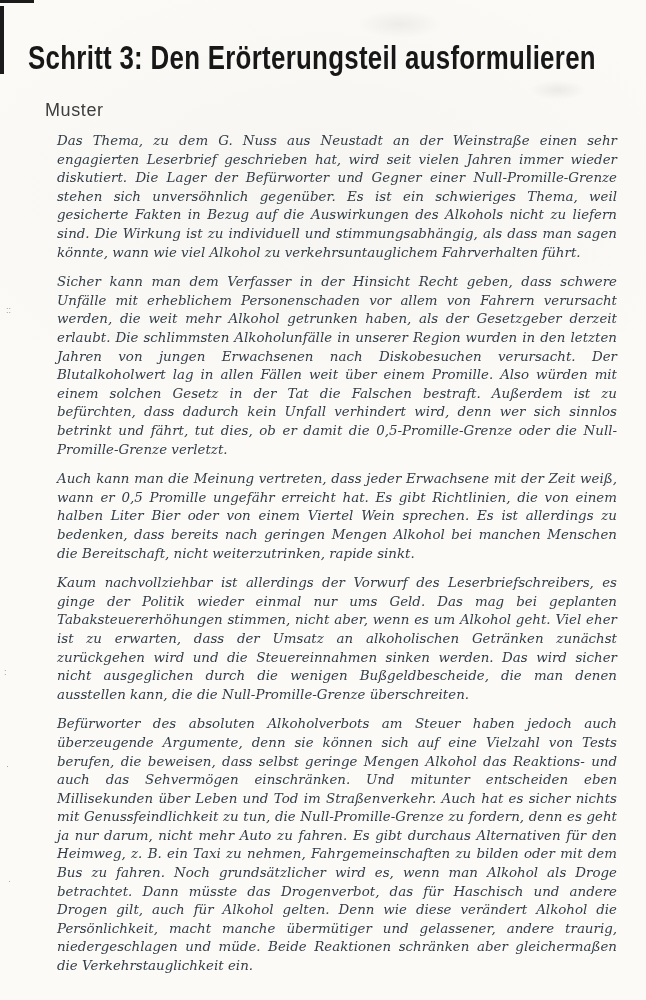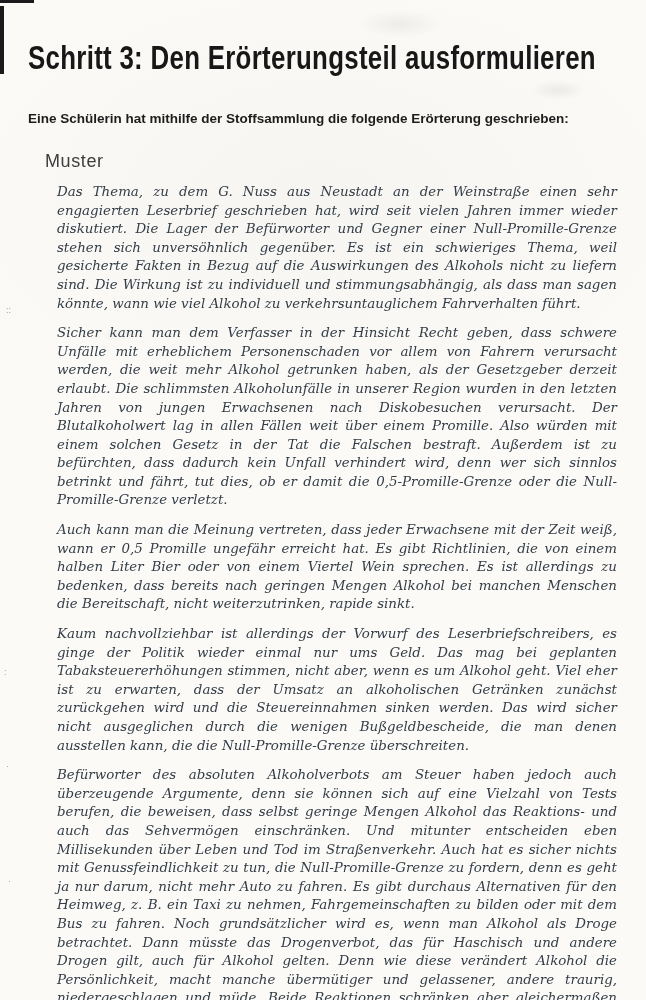--- a/index.html
+++ b/index.html
@@ -80,21 +80,20 @@
 
   <div class="artifact artifact-v"></div>
   <div class="artifact artifact-h"></div>
   <div class="tick tick-a">::</div>
   <div class="tick tick-b">:</div>
   <div class="tick tick-c">·</div>
   <div class="tick tick-d">·</div>
 
   <h1 class="page-title">Schritt 3: Den Erörterungsteil ausformulieren</h1>
 
-  <div class="intro">Eine Schülerin hat mithilfe der Stoffsammlung die folgende Erörterung geschrieben:</div>
 
   <div class="muster">Muster</div>
 
   <div class="essay">
     <p>Das Thema, zu dem G. Nuss aus Neustadt an der Weinstraße einen sehr engagierten Leserbrief geschrieben hat, wird seit vielen Jahren immer wieder diskutiert. Die Lager der Befürworter und Gegner einer Null-Promille-Grenze stehen sich unversöhnlich gegenüber. Es ist ein schwieriges Thema, weil gesicherte Fakten in Bezug auf die Auswirkungen des Alkohols nicht zu liefern sind. Die Wirkung ist zu individuell und stimmungsabhängig, als dass man sagen könnte, wann wie viel Alkohol zu verkehrsuntauglichem Fahrverhalten führt.</p>
     <p>Sicher kann man dem Verfasser in der Hinsicht Recht geben, dass schwere Unfälle mit erheblichem Personenschaden vor allem von Fahrern verursacht werden, die weit mehr Alkohol getrunken haben, als der Gesetzgeber derzeit erlaubt. Die schlimmsten Alkoholunfälle in unserer Region wurden in den letzten Jahren von jungen Erwachsenen nach Diskobesuchen verursacht. Der Blutalkoholwert lag in allen Fällen weit über einem Promille. Also würden mit einem solchen Gesetz in der Tat die Falschen bestraft. Außerdem ist zu befürchten, dass dadurch kein Unfall verhindert wird, denn wer sich sinnlos betrinkt und fährt, tut dies, ob er damit die 0,5-Promille-Grenze oder die Null-Promille-Grenze verletzt.</p>
     <p>Auch kann man die Meinung vertreten, dass jeder Erwachsene mit der Zeit weiß, wann er 0,5 Promille ungefähr erreicht hat. Es gibt Richtlinien, die von einem halben Liter Bier oder von einem Viertel Wein sprechen. Es ist allerdings zu bedenken, dass bereits nach geringen Mengen Alkohol bei manchen Menschen die Bereitschaft, nicht weiterzutrinken, rapide sinkt.</p>
     <p>Kaum nachvollziehbar ist allerdings der Vorwurf des Leserbriefschreibers, es ginge der Politik wieder einmal nur ums Geld. Das mag bei geplanten Tabaksteuererhöhungen stimmen, nicht aber, wenn es um Alkohol geht. Viel eher ist zu erwarten, dass der Umsatz an alkoholischen Getränken zunächst zurückgehen wird und die Steuereinnahmen sinken werden. Das wird sicher nicht ausgeglichen durch die wenigen Bußgeldbescheide, die man denen ausstellen kann, die die Null-Promille-Grenze überschreiten.</p>
     <p>Befürworter des absoluten Alkoholverbots am Steuer haben jedoch auch überzeugende Argumente, denn sie können sich auf eine Vielzahl von Tests berufen, die beweisen, dass selbst geringe Mengen Alkohol das Reaktions- und auch das Sehvermögen einschränken. Und mitunter entscheiden eben Millisekunden über Leben und Tod im Straßenverkehr. Auch hat es sicher nichts mit Genussfeindlichkeit zu tun, die Null-Promille-Grenze zu fordern, denn es geht ja nur darum, nicht mehr Auto zu fahren. Es gibt durchaus Alternativen für den Heimweg, z. B. ein Taxi zu nehmen, Fahrgemeinschaften zu bilden oder mit dem Bus zu fahren. Noch grundsätzlicher wird es, wenn man Alkohol als Droge betrachtet. Dann müsste das Drogenverbot, das für Haschisch und andere Drogen gilt, auch für Alkohol gelten. Denn wie diese verändert Alkohol die Persönlichkeit, macht manche übermütiger und gelassener, andere traurig, niedergeschlagen und müde. Beide Reaktionen schränken aber gleichermaßen die Verkehrstauglichkeit ein.</p>
 

